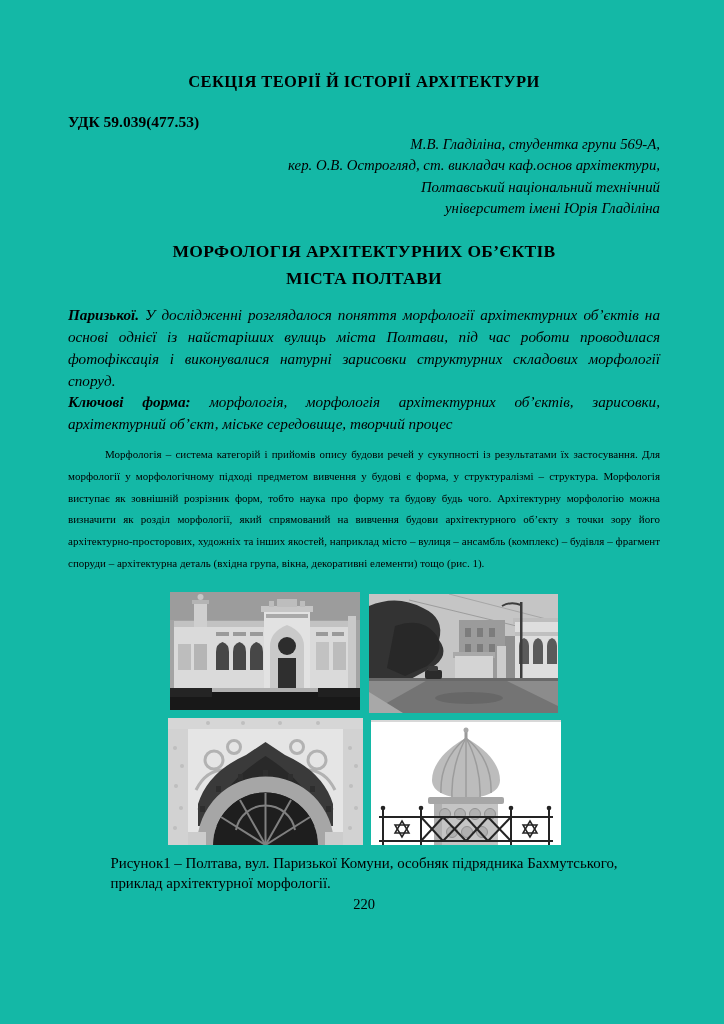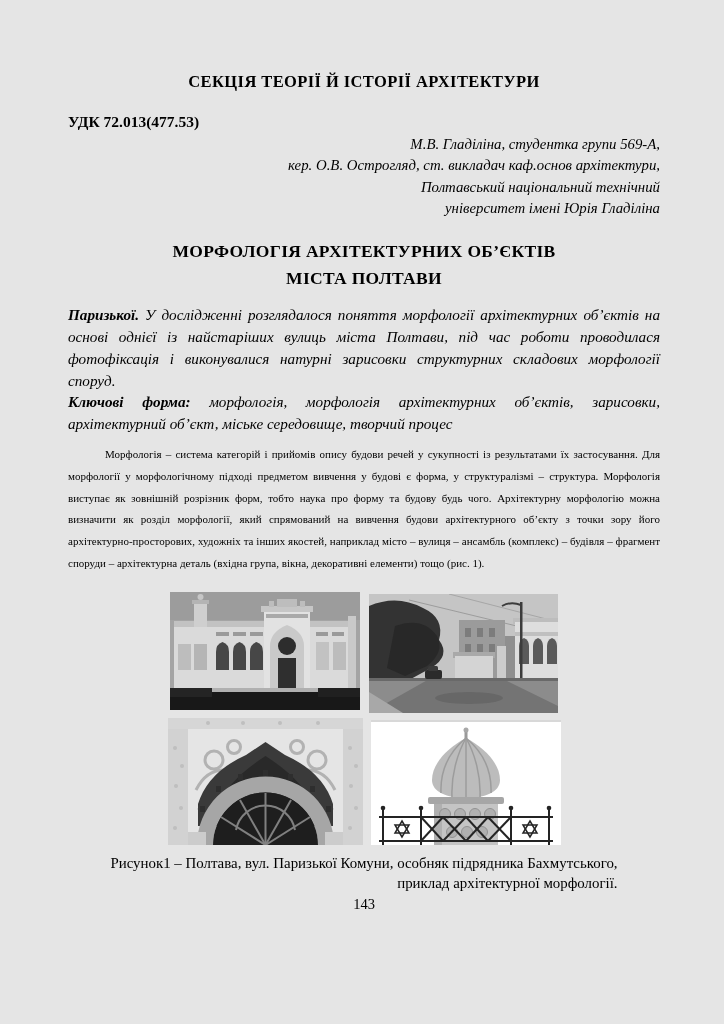--- a/index.html
+++ b/index.html
@@ -1,21 +1,21 @@
 <!DOCTYPE html>
 <html><head>
 <meta charset="utf-8">
 <style>
   html, body { margin: 0; padding: 0; background: #888; }
   .page {
     position: relative;
     width: 724px;
     height: 1024px;
     margin: 0 auto;
-    background: #e5e5e5;
+    background: #14b8a6;
     font-family: "Liberation Serif", serif;
     color: #000000;
     overflow: hidden;
   }
   .content {
     position: absolute;
     left: 68px;
     top: 0;
     width: 592px;
   }
@@ -72,40 +72,40 @@
     display: flex;
     flex-direction: column;
     align-items: center;
   }
   .photo-row { display: flex; align-items: flex-start; }
   .photo-row.row1 { gap: 9px; }
   .photo-row.row2 { gap: 8px; margin-top: 5px; }
   .photo svg { display: block; }
   .caption {
     margin-top: 8px;
-    text-align: right;
+    text-align: left;
     font-size: 14.9px;
     line-height: 20.5px;
   }
   .page-number {
     margin-top: 1px;
     text-align: center;
     font-size: 14.5px;
     line-height: 18px;
   }
 </style>
 </head>
 <body>
 
 <div class="page">
   <div class="content">
 
     <div class="section-header">СЕКЦІЯ ТЕОРІЇ Й ІСТОРІЇ АРХІТЕКТУРИ</div>
 
-    <div class="udc">УДК 72.013(477.53)</div>
+    <div class="udc">УДК 59.039(477.53)</div>
 
     <div class="authors">
       <div>М.В. Гладіліна, студентка групи 569-А,</div>
       <div>кер. О.В. Острогляд, ст. викладач каф.основ архітектури,</div>
       <div>Полтавський національний технічний</div>
       <div>університет імені Юрія Гладіліна</div>
     </div>
 
     <div class="article-title">
       <div>МОРФОЛОГІЯ АРХІТЕКТУРНИХ ОБ’ЄКТІВ</div>
@@ -321,16 +321,16 @@
           </svg>
         </div>
       </div>
 
       <div class="caption">
         <div>Рисунок1 – Полтава, вул. Паризької Комуни, особняк підрядника Бахмутського,</div>
         <div>приклад архітектурної морфології.</div>
       </div>
     </div>
 
-    <div class="page-number">143</div>
+    <div class="page-number">220</div>
 
   </div>
 </div>
 
 </body></html>

